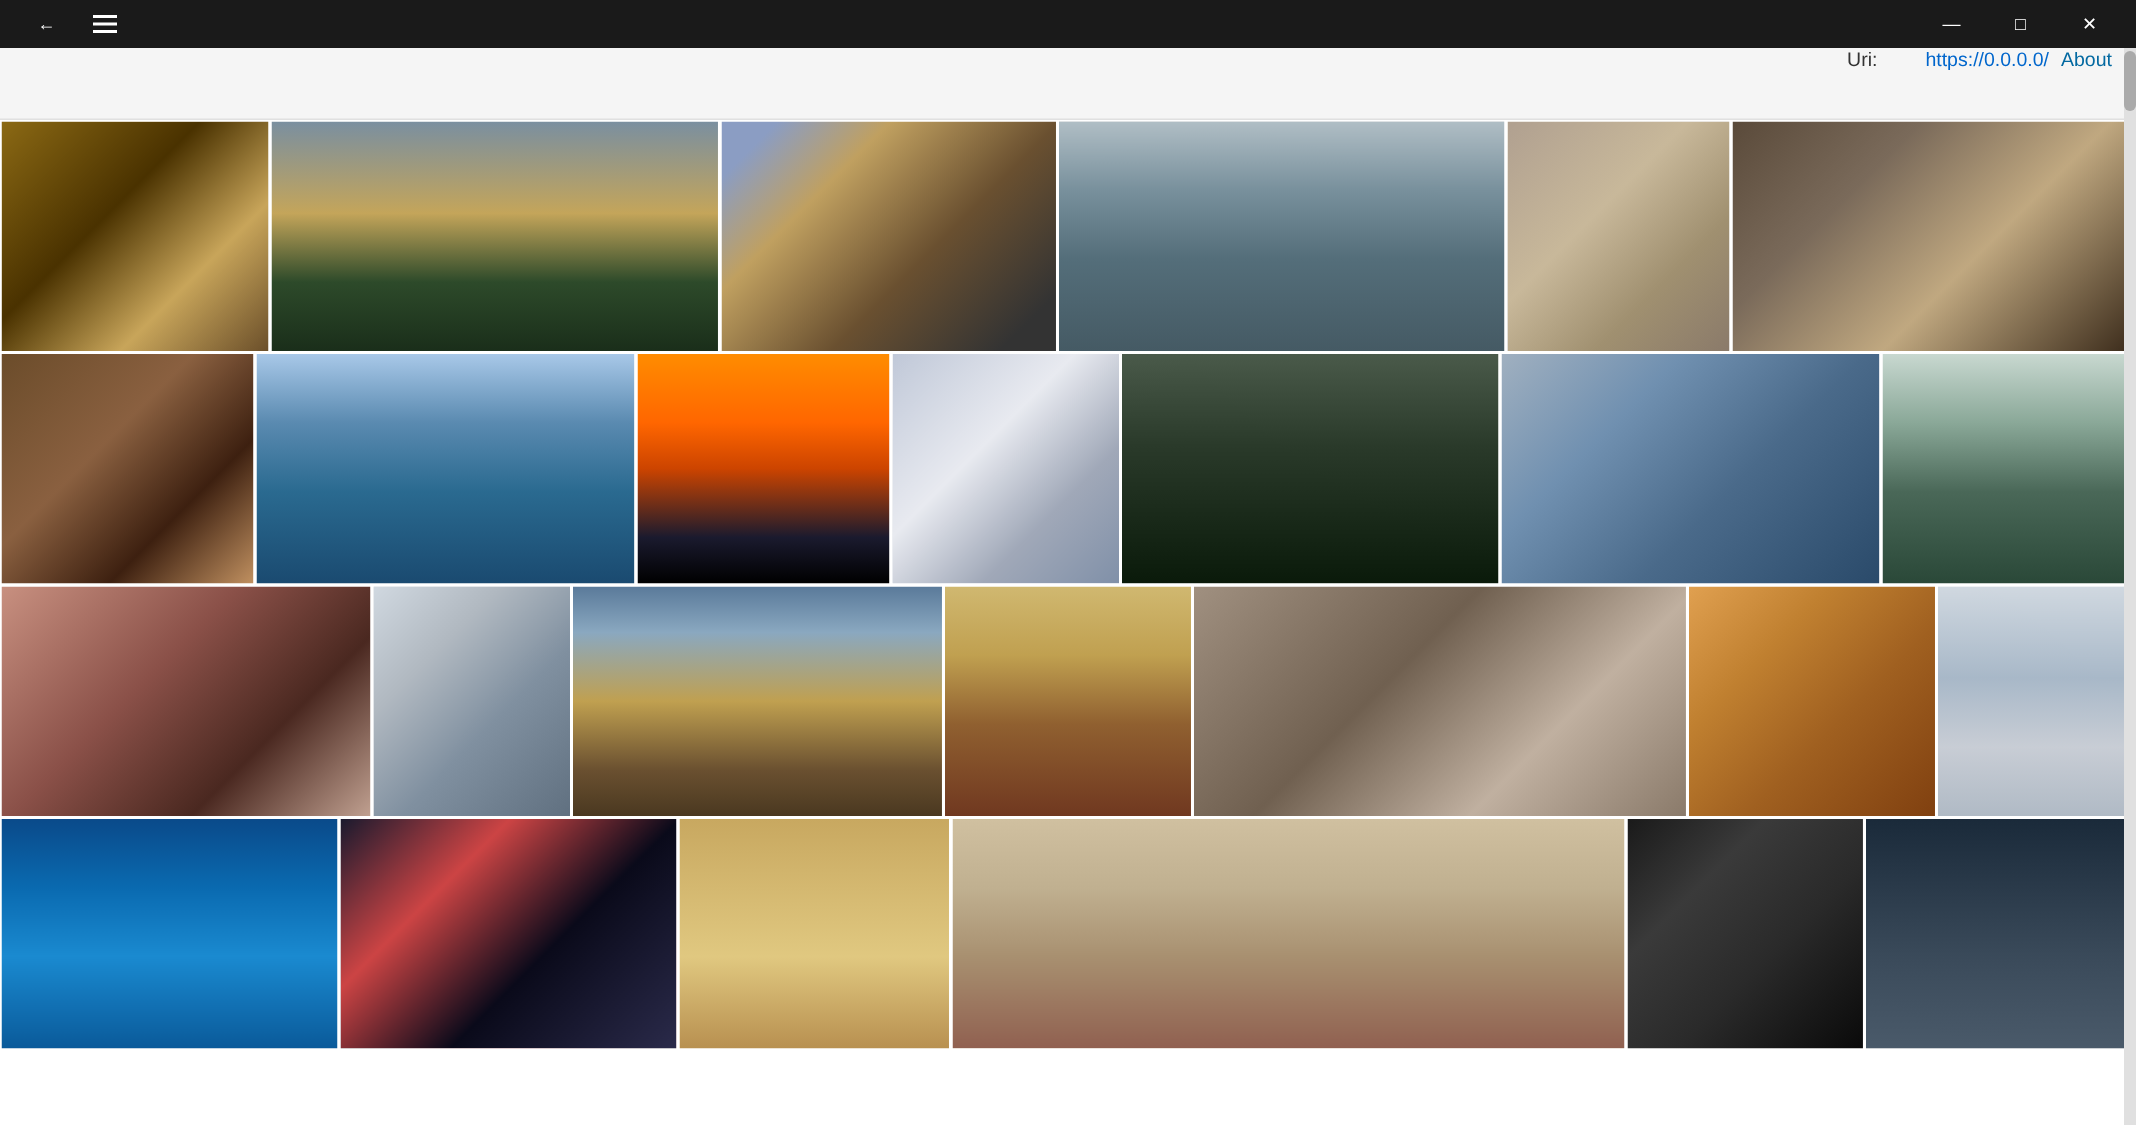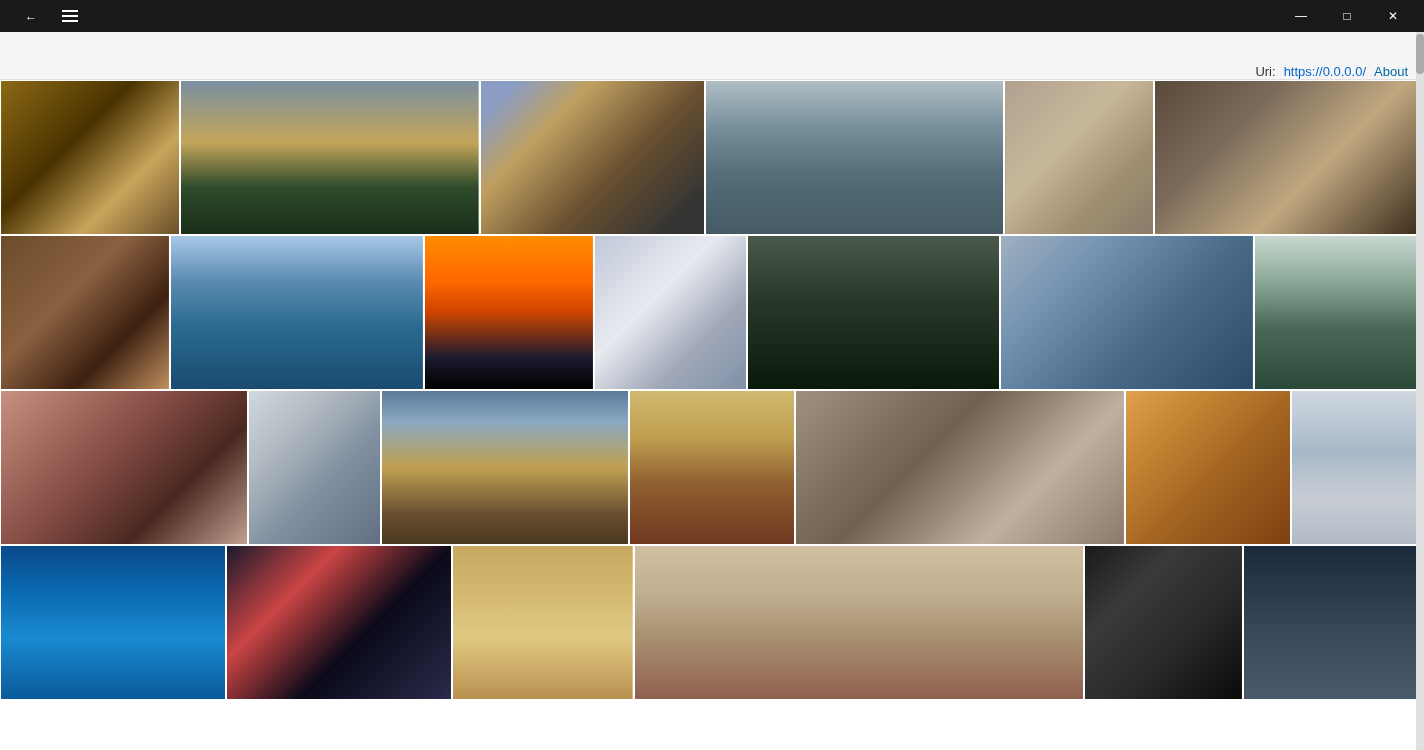--- a/index.html
+++ b/index.html
@@ -52,34 +52,35 @@
       font-size: 12px;
       background: transparent;
       border: none;
     }
 
     
     .addressbar {
       background: #f5f5f5;
       height: 48px;
       display: flex;
-      align-items: flex-end;
+      align-items: flex-start;
       justify-content: flex-end;
       padding: 0 16px;
       border-bottom: 1px solid #e0e0e0;
       gap: 8px;
     }
     .uri-label {
       color: #333;
       font-size: 13px;
     }
     .uri-link {
       color: #0066cc;
       font-size: 13px;
       text-decoration: none;
+      margin-left: 24px;
     }
     .about-link {
       color: #0369a1;
       font-size: 13px;
       text-decoration: none;
       cursor: pointer;
     }
 
     
     .scrollbar-right {

